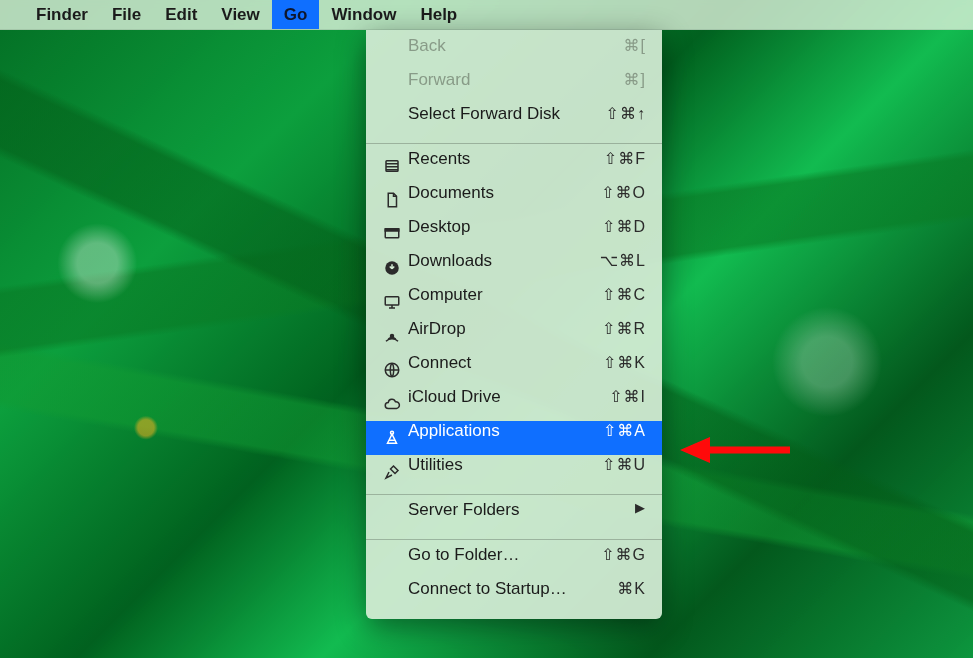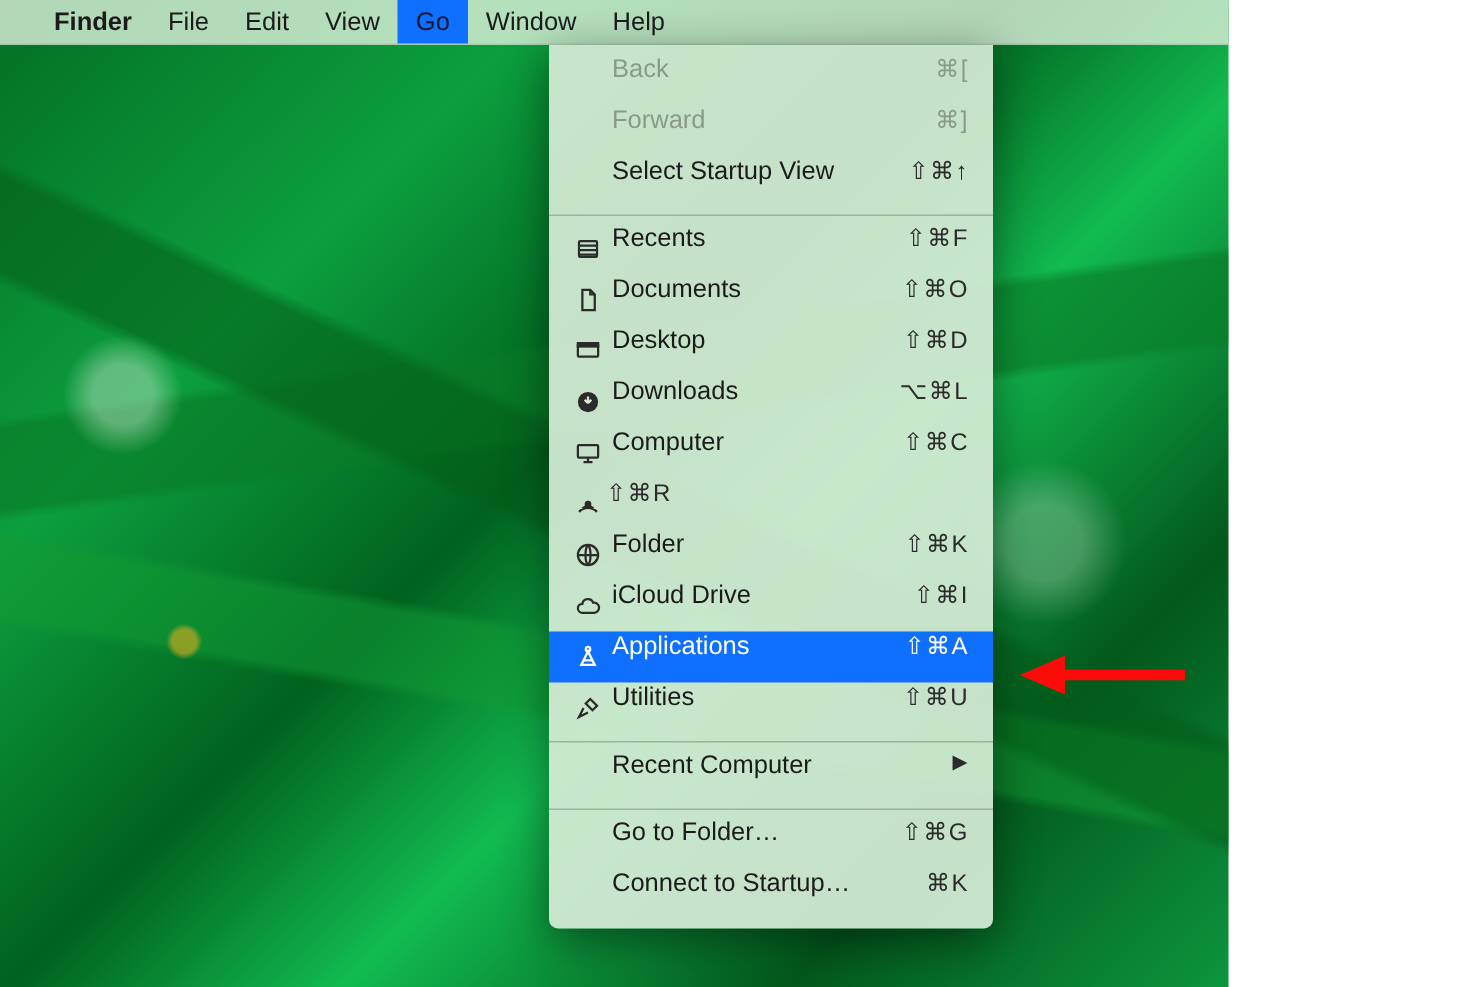--- a/index.html
+++ b/index.html
@@ -1,21 +1,21 @@
 <!DOCTYPE html>
 <html><head>
 <meta charset="utf-8">
 <style>
   * { box-sizing: border-box; margin: 0; padding: 0; }
   html, body { width: 973px; height: 658px; overflow: hidden; font-family: -apple-system, "Helvetica Neue", Arial, sans-serif; }
 
   
   .desktop {
     position: relative;
-    width: 819px; height: 658px;
+    width: 973px; height: 658px;
     background:
       radial-gradient(circle at 15% 65%, rgba(255,180,50,.5) 0 8px, transparent 12px),
       radial-gradient(circle at 10% 40%, rgba(255,255,255,.35) 0 20px, transparent 40px),
       radial-gradient(circle at 85% 55%, rgba(255,255,255,.25) 0 25px, transparent 55px),
       linear-gradient( 25deg, transparent 45%, rgba(12,90,30,.55) 46%, rgba(12,90,30,.55) 52%, transparent 53%),
       linear-gradient( -8deg, transparent 55%, rgba(20,120,45,.65) 56%, rgba(20,120,45,.65) 63%, transparent 64%),
       linear-gradient( 10deg, transparent 30%, rgba(30,150,60,.55) 31%, rgba(30,150,60,.55) 37%, transparent 38%),
       linear-gradient(135deg, #0e6b2a 0%, #1a9a45 25%, #0a5e24 45%, #22b558 60%, #0b5521 80%, #1a9145 100%);
     filter: blur(.4px) saturate(115%);
   }
@@ -31,20 +31,21 @@
     background: rgba(220,238,218,.82);
     backdrop-filter: blur(3px);
     border-bottom: 1px solid rgba(0,0,0,.08);
     filter:none;
   }
   .menubar .item {
     padding: 0 12px;
     height:100%;
     display:flex; align-items:center;
     cursor:default;
+    font-weight:bold;
   }
   .menubar .item.app { font-weight:600; }
   .menubar .item.active {
     background:#1a6ef0;
     color:#0f172a;
   }
   .apple-logo { font-size:19px; line-height:1; padding:0 10px 0 6px; }
 
   
   .menu {
@@ -108,21 +109,21 @@
 
     <div class="row noicon disabled">
       <span class="lbl">Back</span>
       <span class="sc">⌘[</span>
     </div>
     <div class="row noicon disabled">
       <span class="lbl">Forward</span>
       <span class="sc">⌘]</span>
     </div>
     <div class="row noicon">
-      <span class="lbl">Select Startup View</span>
+      <span class="lbl">Select Forward Disk</span>
       <span class="sc">⇧⌘↑</span>
     </div>
 
     <div class="sep"></div>
 
     <div class="row">
       <span class="ic">
         <svg width="18" height="18" viewBox="0 0 24 24" fill="none" stroke="currentColor" stroke-width="2">
             <rect x="4" y="5" width="16" height="14" rx="1"></rect>
             <path d="M4 9h16M4 13h16M4 17h16"></path>
@@ -171,30 +172,31 @@
       <span class="lbl">Computer</span>
       <span class="sc">⇧⌘C</span>
     </div>
     <div class="row">
       <span class="ic">
         <svg width="18" height="18" viewBox="0 0 24 24" fill="none" stroke="currentColor" stroke-width="2">
             <circle cx="12" cy="12" r="2" fill="currentColor"></circle>
             <path d="M7 16a7 7 0 0110 0M4 19a11 11 0 0116 0"></path>
           </svg>
       </span>
+      <span class="lbl">AirDrop</span>
       <span class="sc">⇧⌘R</span>
     </div>
     <div class="row">
       <span class="ic">
         <svg width="18" height="18" viewBox="0 0 24 24" fill="none" stroke="currentColor" stroke-width="2">
             <circle cx="12" cy="12" r="9"></circle>
             <path d="M3 12h18M12 3c3 3 3 15 0 18M12 3c-3 3-3 15 0 18"></path>
           </svg>
       </span>
-      <span class="lbl">Folder</span>
+      <span class="lbl">Connect</span>
       <span class="sc">⇧⌘K</span>
     </div>
     <div class="row">
       <span class="ic">
         <svg width="18" height="18" viewBox="0 0 24 24" fill="none" stroke="currentColor" stroke-width="2">
             <path d="M7 18a4 4 0 010-8 5 5 0 019.6-1A4 4 0 0118 18H7z"></path>
           </svg>
       </span>
       <span class="lbl">iCloud Drive</span>
       <span class="sc">⇧⌘I</span>
@@ -217,21 +219,21 @@
             <path d="M8 12l-4 8 8-4"></path>
           </svg>
       </span>
       <span class="lbl">Utilities</span>
       <span class="sc">⇧⌘U</span>
     </div>
 
     <div class="sep"></div>
 
     <div class="row noicon">
-      <span class="lbl">Recent Computer</span>
+      <span class="lbl">Server Folders</span>
       <span class="sc sub">▶</span>
     </div>
 
     <div class="sep"></div>
 
     <div class="row noicon">
       <span class="lbl">Go to Folder…</span>
       <span class="sc">⇧⌘G</span>
     </div>
     <div class="row noicon">

